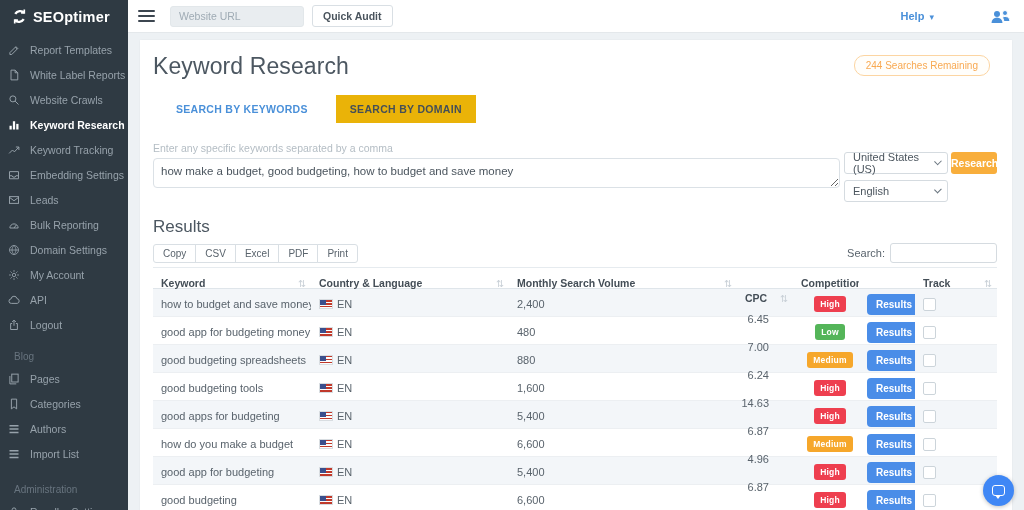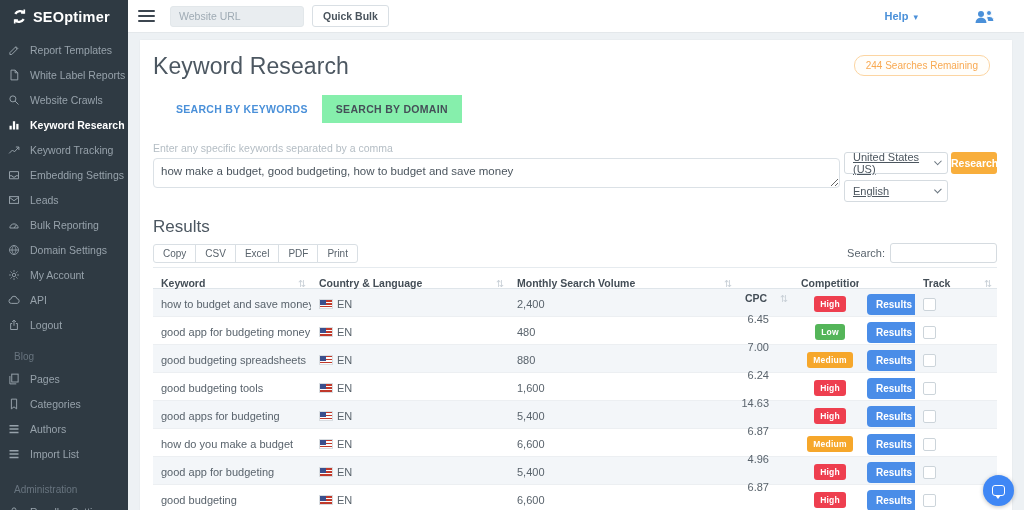--- a/index.html
+++ b/index.html
@@ -12,47 +12,47 @@
   .logo svg { width:17px; height:17px; }
   .logo-text { font-size:14.5px; font-weight:700; margin-left:5px; letter-spacing:.2px; }
   .nav-item { display:flex; align-items:center; height:25px; padding-left:8px; color:#97a2ab; cursor:pointer; }
   .nav-item svg { width:12px; height:12px; flex:0 0 auto; }
   .nav-item .lbl { margin-left:10px; font-size:10.5px; white-space:nowrap; }
   .nav-item.active { color:#ffffff; font-weight:700; }
   .nav-section { margin:14px 0 3px 14px; font-size:10px; color:#68747f; }
   .nav-list { margin-top:4px; }
 
   
-  .topbar { position:fixed; left:128px; top:0; width:896px; height:33px; background:#fff; border-bottom:1px solid #e4e8eb; display:flex; align-items:center; padding:0 28px 0 10px; z-index:10; }
+  .topbar { position:fixed; left:128px; top:0; width:896px; height:33px; background:#fff; border-bottom:1px solid #e4e8eb; display:flex; align-items:center; padding:0 12px 0 10px; z-index:10; }
   .hamburger { width:17px; height:12px; display:flex; flex-direction:column; justify-content:space-between; cursor:pointer; margin-right:15px; }
   .hamburger i { display:block; height:2.2px; background:#3c4650; border-radius:1px; }
   .url-input { width:134px; height:21px; background:#e9edf0; border:1px solid #e2e7ea; border-radius:3px; padding:0 8px; font-size:10.5px; color:#4a545d; font-family:inherit; }
   .url-input::placeholder { color:#9fabb4; }
   .quick-audit { margin-left:8px; height:22px; padding:0 10px; background:#fff; border:1px solid #d9dfe4; border-radius:3px; font-size:10.5px; font-weight:700; color:#4a545d; font-family:inherit; cursor:pointer; }
   .topbar-right { margin-left:auto; display:flex; align-items:center; gap:56px; }
   .help-link { color:#4a90d9; font-size:11px; font-weight:700; cursor:pointer; }
   .help-link .caret { font-size:9px; margin-left:2px; }
   .users-icon { color:#4a90d9; cursor:pointer; display:flex; }
   .users-icon svg { width:22px; height:17px; }
 
   
   .main { position:fixed; left:128px; top:33px; width:896px; height:477px; }
   .card { position:absolute; left:12px; top:7px; width:872px; height:520px; background:#fff; box-shadow:0 0 2px rgba(0,0,0,.05); padding:13px 15px 0 13px; }
   .page-title { font-size:23px; font-weight:400; color:#4c5761; letter-spacing:.1px; }
   .searches-badge { position:absolute; top:15px; right:22px; border:1px solid #fcd5a2; color:#f8a952; background:#fffefb; border-radius:10px; font-size:10px; padding:4px 11px; }
 
   .tabs { display:flex; align-items:center; margin-top:15px; margin-left:9px; }
   .tab { font-size:10.5px; font-weight:700; letter-spacing:.3px; padding:8px 14px; cursor:pointer; }
   .tab.link { color:#4a90d9; }
-  .tab.block { background:#86efac; color:#454f58; margin-left:0; }
+  .tab.block { background:#eab308; color:#454f58; margin-left:14px; }
 
   .kw-label { margin-top:19px; font-size:10.5px; color:#b4bdc4; }
   .kw-textarea { display:block; margin-top:4px; width:687px; height:30px; border:1px solid #dbe1e6; border-radius:4px; resize:both; padding:4px 7px; font-size:11.5px; color:#4b555e; font-family:inherit; line-height:1.5; }
 
-  .select-box { position:absolute; height:22px; width:104px; border:1px solid #d5dbe0; border-radius:3px; background:#fff; display:flex; align-items:center; padding:0 8px; font-size:11px; color:#4b555e; cursor:pointer;text-decoration:underline; }
+  .select-box { position:absolute; height:22px; width:104px; border:1px solid #d5dbe0; border-radius:3px; background:#fff; display:flex; align-items:center; padding:0 8px; font-size:11px; color:#4b555e; cursor:pointer; }
   .select-box .chev { margin-left:auto; width:6px; height:6px; border-right:1.4px solid #6b7680; border-bottom:1.4px solid #6b7680; transform:rotate(45deg) translateY(-2px); }
   .sel-country { top:112px; right:64px; }
   .sel-language { top:140px; right:64px;gap:45px; }
   .research-btn { position:absolute; top:112px; right:15px; width:46px; height:22px; background:#f8ae3c; color:#fff; border:none; border-radius:3px; font-size:10.5px; font-weight:700; font-family:inherit; cursor:pointer; }
 
   .results-heading { margin-top:29px; font-size:17px; font-weight:400; color:#4c5761; }
 
   .toolbar { display:flex; align-items:center; margin-top:6px; }
   .export-group { display:flex; }
   .export-btn { height:19px; padding:0 9px; background:#fff; border:1px solid #d9dfe4; font-size:10px; color:#59636c; font-family:inherit; cursor:pointer; margin-left:-1px; }
@@ -229,21 +229,21 @@
   </div>
 </div>
 
 <div class="topbar">
   <div class="hamburger">
       <i></i>
       <i></i>
       <i></i>
     </div>
   <input class="url-input" type="text" placeholder="Website URL" style="">
-  <button class="quick-audit">Quick Bulk</button>
+  <button class="quick-audit">Quick Audit</button>
   <div class="topbar-right">
     <span class="help-link"><span>Help</span> <span class="caret">▾</span></span>
     <span class="users-icon">
       <svg viewBox="0 0 22 17" fill="currentColor">
           <circle cx="7" cy="6" r="3"></circle>
           <path d="M1.5 15a5.5 5.5 0 0 1 11 0z"></path>
           <circle cx="15" cy="5" r="2.5" stroke="#fff" stroke-width="1"></circle>
           <path d="M12.5 9.2A4.8 4.8 0 0 1 20 13.5h-6z" stroke="#fff" stroke-width="1"></path>
         </svg>
     </span>

